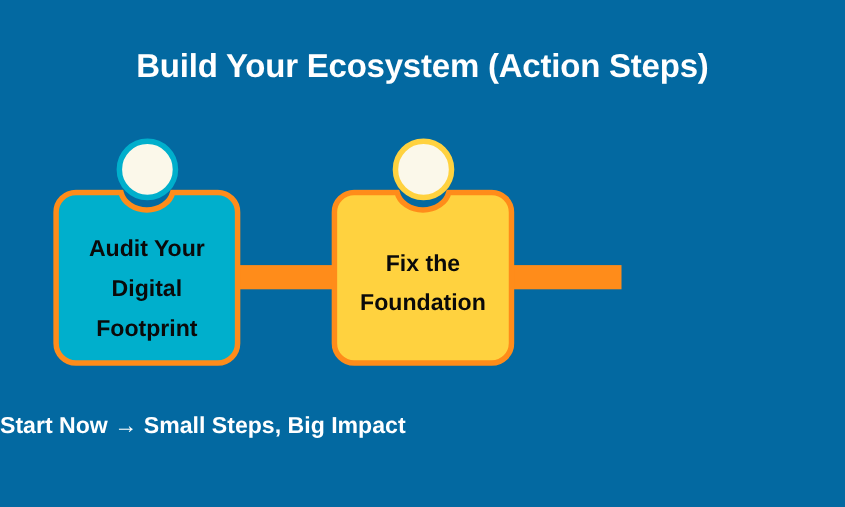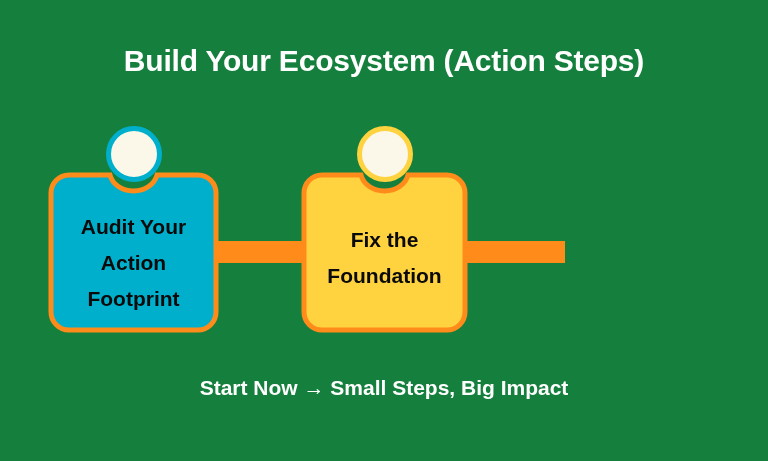--- a/index.html
+++ b/index.html
@@ -10,21 +10,21 @@
   body {
     width: 768px;
     height: 461px;
     overflow: hidden;
     font-family: "Liberation Sans", sans-serif;
   }
   #infographic {
     position: relative;
     width: 768px;
     height: 461px;
-    background: #15803d;
+    background: #0369a1;
     overflow: hidden;
   }
 
   
   #title {
     position: absolute;
     top: 44px;
     left: 0;
     width: 768px;
     text-align: center;
@@ -100,21 +100,20 @@
   #badge-1 { border: 5px solid #00afcc; }
   #badge-2 { border: 5px solid #ffd23f; }
   #badge-3 { border: 5px solid #86e0da; }
 
   
   #footer {
     position: absolute;
     top: 376px;
     left: 0;
     width: 768px;
-    text-align: center;
     color: #ffffff;
     font-size: 21px;
     font-weight: bold;
     font-family: "Liberation Sans", sans-serif;
     white-space: nowrap;
   }
 </style>
 </head>
 <body>
 
@@ -136,21 +135,21 @@
                  A 18,18 0 0 1 168,21
                  L 168,140
                  A 18,18 0 0 1 150,158
                  L 21,158
                  A 18,18 0 0 1 3,140
                  Z" fill="#00afcc" stroke="#ff8c1a" stroke-width="5"></path>
       </svg>
     </div>
     <div class="badge" id="badge-1"></div>
     <div class="card-label">Audit Your
-Action
+Digital
 Footprint</div>
   </div>
 
   <div class="step" id="step-2">
     <div class="card-shape">
       <svg viewBox="0 0 167 161" preserveAspectRatio="none" aria-hidden="true">
         <path d="M 3,21
                  A 18,18 0 0 1 21,3
                  L 60,3
                  A 24,20 0 0 0 107,3

